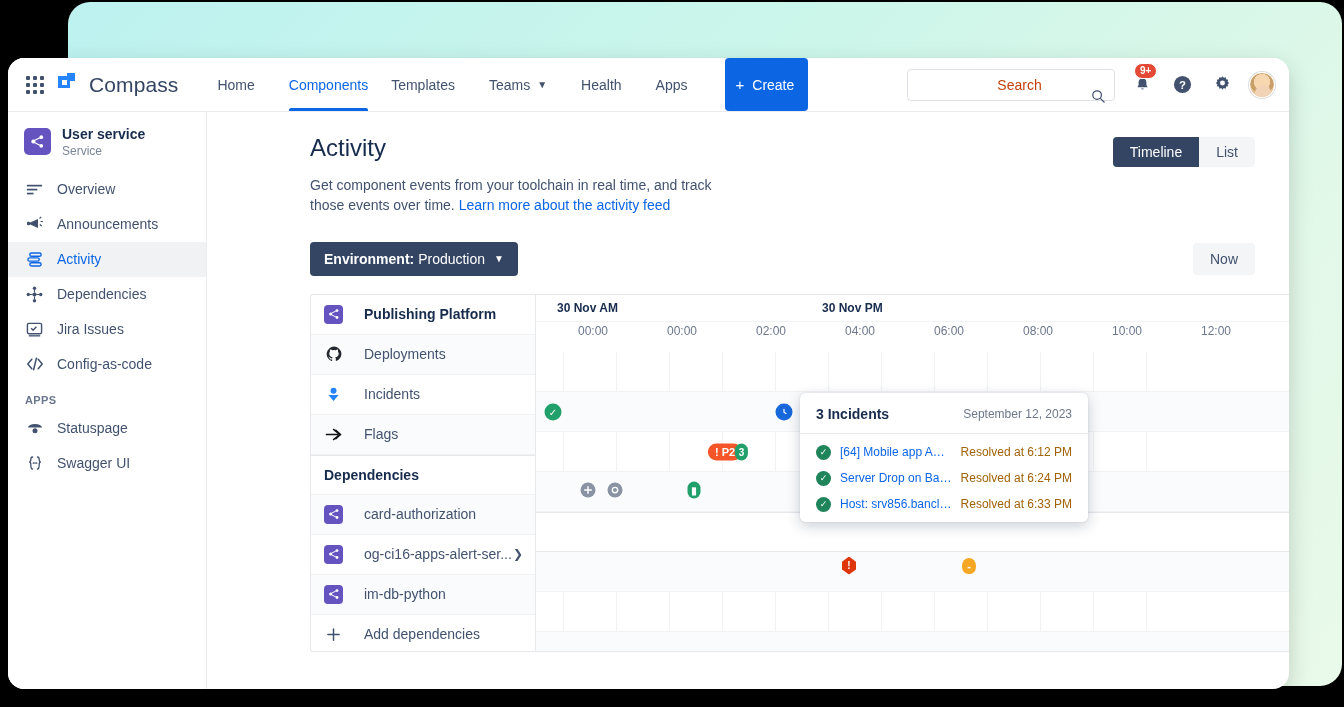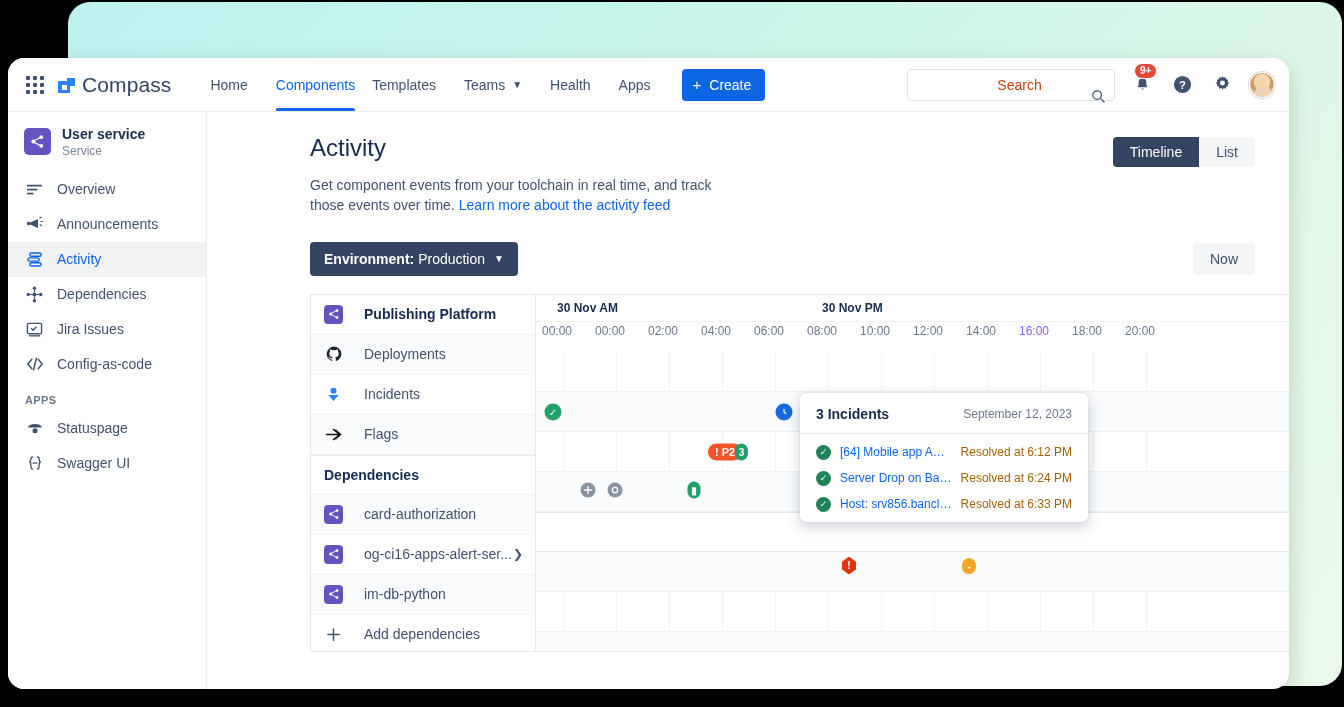--- a/index.html
+++ b/index.html
@@ -40,28 +40,28 @@
     position: relative;
   }
   .appswitch {
     width: 22px; height: 22px;
     display: grid; grid-template-columns: repeat(3, 4px);
     grid-template-rows: repeat(3, 4px);
     gap: 3px; margin-right: 12px; cursor: pointer;
     align-content: center; justify-content: center;
   }
   .appswitch i { background: #42526e; border-radius: 1px; display: block; width:4px; height:4px;}
-  .brand { display:flex; align-items:flex-end; gap:5px; margin-right: 26px; }
+  .brand { display:flex; align-items:flex-start; gap:12px; margin-right: 26px; }
   .brand-mark { position: relative; width: 19px; height: 19px; }
   .brand-mark .sq1 { position:absolute; left:0; top:3px; width:12px; height:12px; background:#2684ff; }
   .brand-mark .sq2 { position:absolute; left:9px; top:0; width:8px; height:8px; background:#2684ff; }
   .brand-mark .sq3 { position:absolute; left:4px; top:7px; width:5px; height:5px; background:#fff; }
   .brand-name { font-size: 21px; color: #344563; letter-spacing: .1px; }
 
-  .navlinks { display:flex; align-items:center; gap: 2px; height: 100%; }
+  .navlinks { display:flex; gap: 8px; height: 100%; }
   .navlink {
     font-size: 14px; color: #42526e; padding: 0 13px;
     height: 100%; display:flex; align-items:center; cursor:pointer;
     position: relative; white-space: nowrap;
   }
   .navlink.active { color: #0c66e4; }
   .navlink.active::after {
     content:''; position:absolute; left:13px; right:13px; bottom:0;
     height: 3px; background:#0c66e4; border-radius: 2px 2px 0 0;
   }
@@ -168,21 +168,21 @@
   .cmp-ico { width:19px;height:19px;border-radius:4px;background:#6554c0;display:flex;align-items:center;justify-content:center;flex:0 0 19px;}
   .tl-ico { width:19px; display:flex; align-items:center; justify-content:center; flex:0 0 19px;}
   .tl-row-l.addrow { color:#42526e; }
 
   .tl-right { flex:1; position:relative; overflow:hidden; }
   .tl-daterow { height:27px; display:flex; border-bottom:1px solid #f1f2f4;}
   .tl-daterow .dcell { font-size:12px; font-weight:bold; color:#172b4d; display:flex; align-items:center; padding-left: 21px; }
   .tl-timerow { height:30px; display:flex; position:relative; }
   .tl-timerow .tcell {
     font-size:12px; color:#6b778c; display:flex; align-items:flex-start; justify-content:flex-start;
-    padding-left: 6px; padding-top: 2px;
+    padding-left: 6px; padding-top: 2px; margin-left: 36px;
   }
   .tl-timerow .tcell.hl { color:#8b5cf6; }
   .tl-grid { position:absolute; left:0; right:0; top:57px; bottom:0; display:flex; }
   .tl-col { border-left:1px solid #f1f2f4; flex:1 0 auto; height:100%; }
   .tl-col:first-child { border-left:none; }
   .tl-rows { position:absolute; left:0; right:0; top:57px; bottom:0; }
   .tl-r { height:40px; border-bottom:1px solid #f1f2f4; position:relative; }
   .tl-r.shade { background:#fafbfc; }
   .tl-r.blank { background:#fff; border-bottom:1px solid #e6e8ec; border-top:1px solid #e6e8ec;}
 

